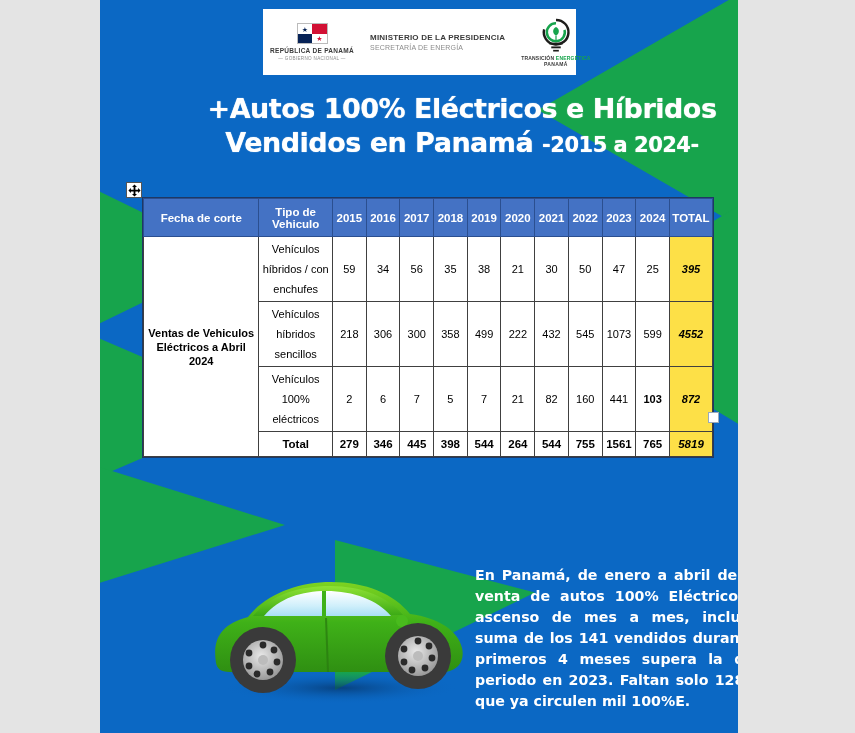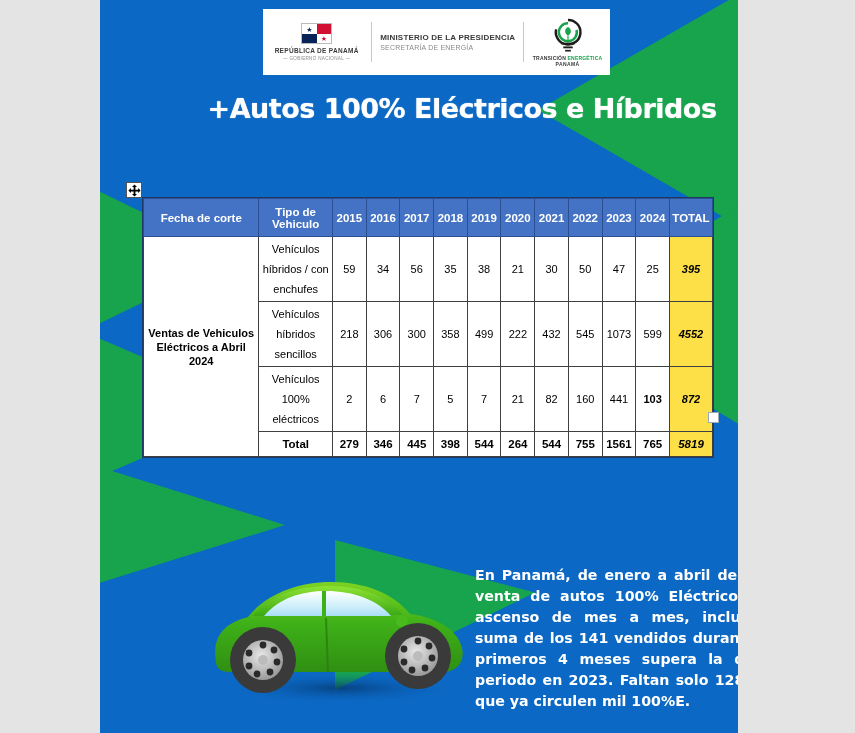--- a/index.html
+++ b/index.html
@@ -54,21 +54,21 @@
   }
   .chev-c1 {
     left: 235px; top: 540px;
     width: 200px; height: 150px;
     clip-path: polygon(0% 0%, 0% 100%, 100% 35%);
   }
 
   
   #logobar {
     position: absolute; left: 163px; top: 9px;
-    width: 347px; height: 66px;
+    width: 313px; height: 66px;
     background: #ffffff;
     display: flex; align-items: center;
     padding: 12px 7px;
     z-index: 5;
   }
   .logo-panama { display: flex; flex-direction: column; align-items: center; width: 108px; }
   .pa-flag { width: 31px; height: 21px; display: grid;
              grid-template-columns: 1fr 1fr; grid-template-rows: 1fr 1fr;
              border: 1px solid #bbb; }
   .pa-q { position: relative; }
@@ -240,20 +240,21 @@
           <path d="M15 31 h10" stroke="#1d1d1b" stroke-width="2" fill="none"></path>
           <path d="M17 34.5 h6" stroke="#1d1d1b" stroke-width="1.8" fill="none"></path>
         </svg>
         <div class="t1"><span class="k">TRANSICIÓN </span><span class="g">ENERGÉTICA</span></div>
         <div class="t2">PANAMÁ</div>
       </div>
     </div>
 
     <div id="headline">
       <div class="h-line1">+Autos 100% Eléctricos e Híbridos</div>
+      <div class="h-line2"><span>Vendidos en Panamá </span><span class="h-sub">-2015 a 2024-</span></div>
     </div>
 
     <div id="bodycopy">En Panamá, de enero a abril de 2024 la venta de autos 100% Eléctricos va en ascenso de mes a mes, inclusive, la suma de los 141 vendidos durante estos primeros 4 meses supera la de igual periodo en 2023.  Faltan solo 128 + para que  ya circulen mil 100%E.</div>
 
     <div id="year-heading">2024</div>
 
     <svg id="car" viewBox="0 0 270 145">
       <defs>
         <linearGradient id="bodyg" x1="0" y1="0" x2="0" y2="1">
           <stop offset="0%" stop-color="#7ed321"></stop>

